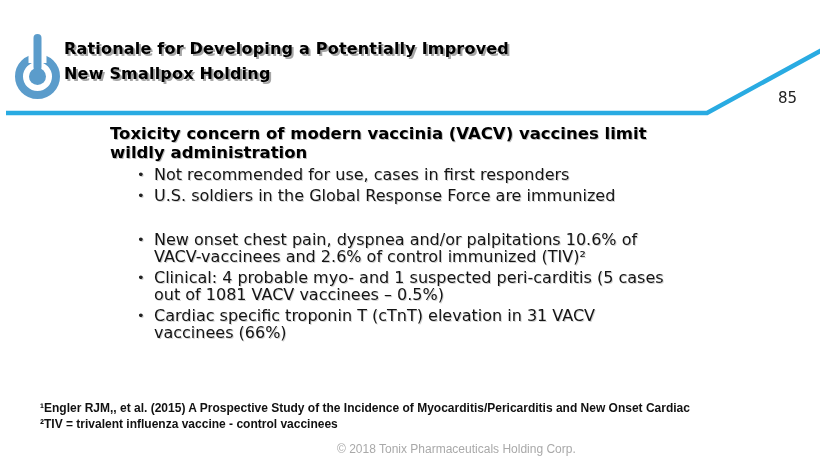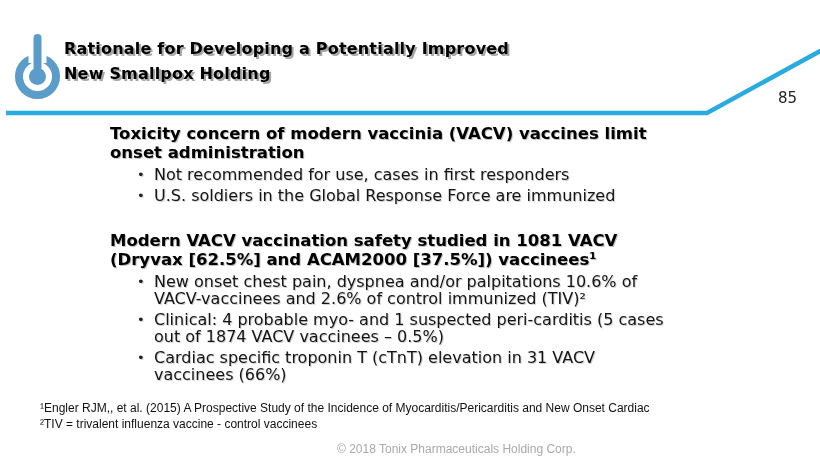--- a/index.html
+++ b/index.html
@@ -40,21 +40,21 @@
   }
   .bullet-marker{
     flex:0 0 17px;width:17px;
     font-size:13px;line-height:17px;color:#222;
   }
   .bullet-text div{white-space:nowrap;}
   
   .footnotes{
     position:absolute;left:40px;top:401px;
     font-family:"Liberation Sans",sans-serif;
-    font-size:12px;line-height:15.5px;color:#111;
+    font-size:12px;line-height:15.5px;color:#111;font-weight:bold;
   }
   .footnotes div{white-space:nowrap;}
   .copyright{
     position:absolute;left:337px;top:442px;
     font-family:"Liberation Sans",sans-serif;
     font-size:12px;color:#a9a9a9;white-space:nowrap;
   }
 </style>
 </head>
 <body>
@@ -77,56 +77,52 @@
     <polyline points="6,113 707,113 822,50" fill="none" stroke="#29ABE2" stroke-width="4.5"></polyline>
   </svg>
 
   <div class="page-number">85</div>
 
   <div class="content">
 
     <div class="section">
       <div class="sec-heading">
         <div>Toxicity concern of modern vaccinia (VACV) vaccines limit</div>
-        <div>onset administration</div>
+        <div>wildly administration</div>
       </div>
       <ul class="bullets">
         <li>
           <span class="bullet-marker">•</span>
           <span class="bullet-text">
             <div>Not recommended for use, cases in first responders</div>
           </span>
         </li>
         <li>
           <span class="bullet-marker">•</span>
           <span class="bullet-text">
             <div>U.S. soldiers in the Global Response Force are immunized</div>
           </span>
         </li>
       </ul>
     </div>
 
     <div class="section section2">
-      <div class="sec-heading">
-        <div>Modern VACV vaccination safety studied in 1081 VACV</div>
-        <div>(Dryvax [62.5%] and ACAM2000 [37.5%]) vaccinees¹</div>
-      </div>
       <ul class="bullets">
         <li>
           <span class="bullet-marker">•</span>
           <span class="bullet-text">
             <div>New onset chest pain, dyspnea and/or palpitations 10.6% of</div>
             <div>VACV-vaccinees and 2.6% of control immunized (TIV)²</div>
           </span>
         </li>
         <li>
           <span class="bullet-marker">•</span>
           <span class="bullet-text">
             <div>Clinical: 4 probable myo- and 1 suspected peri-carditis (5 cases</div>
-            <div>out of 1874 VACV vaccinees – 0.5%)</div>
+            <div>out of 1081 VACV vaccinees – 0.5%)</div>
           </span>
         </li>
         <li>
           <span class="bullet-marker">•</span>
           <span class="bullet-text">
             <div>Cardiac specific troponin T (cTnT) elevation in 31 VACV</div>
             <div>vaccinees (66%)</div>
           </span>
         </li>
       </ul>

